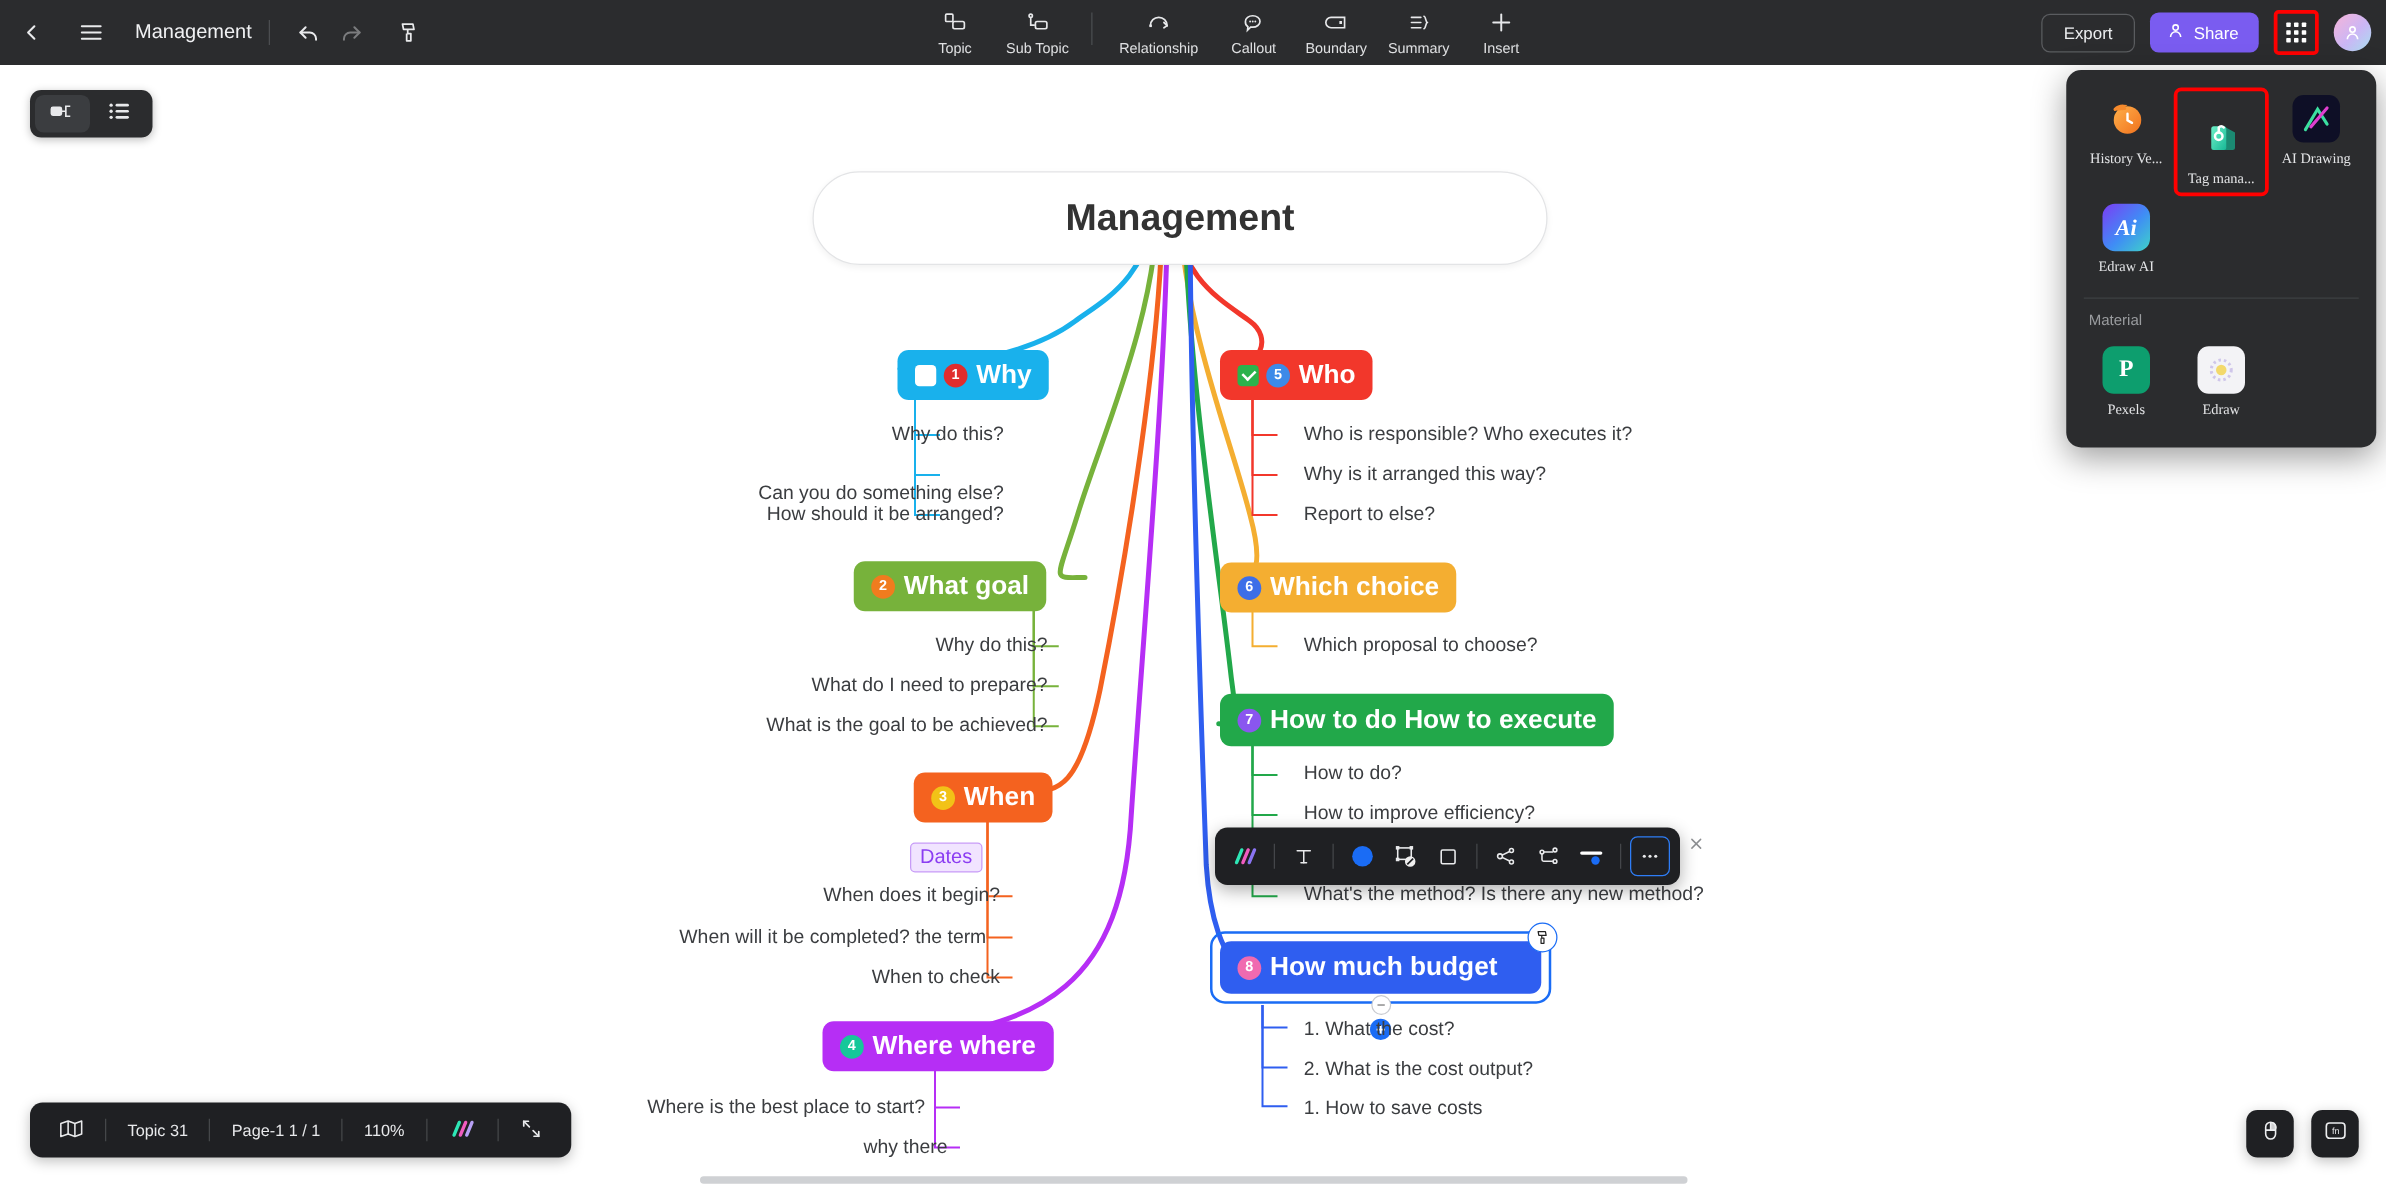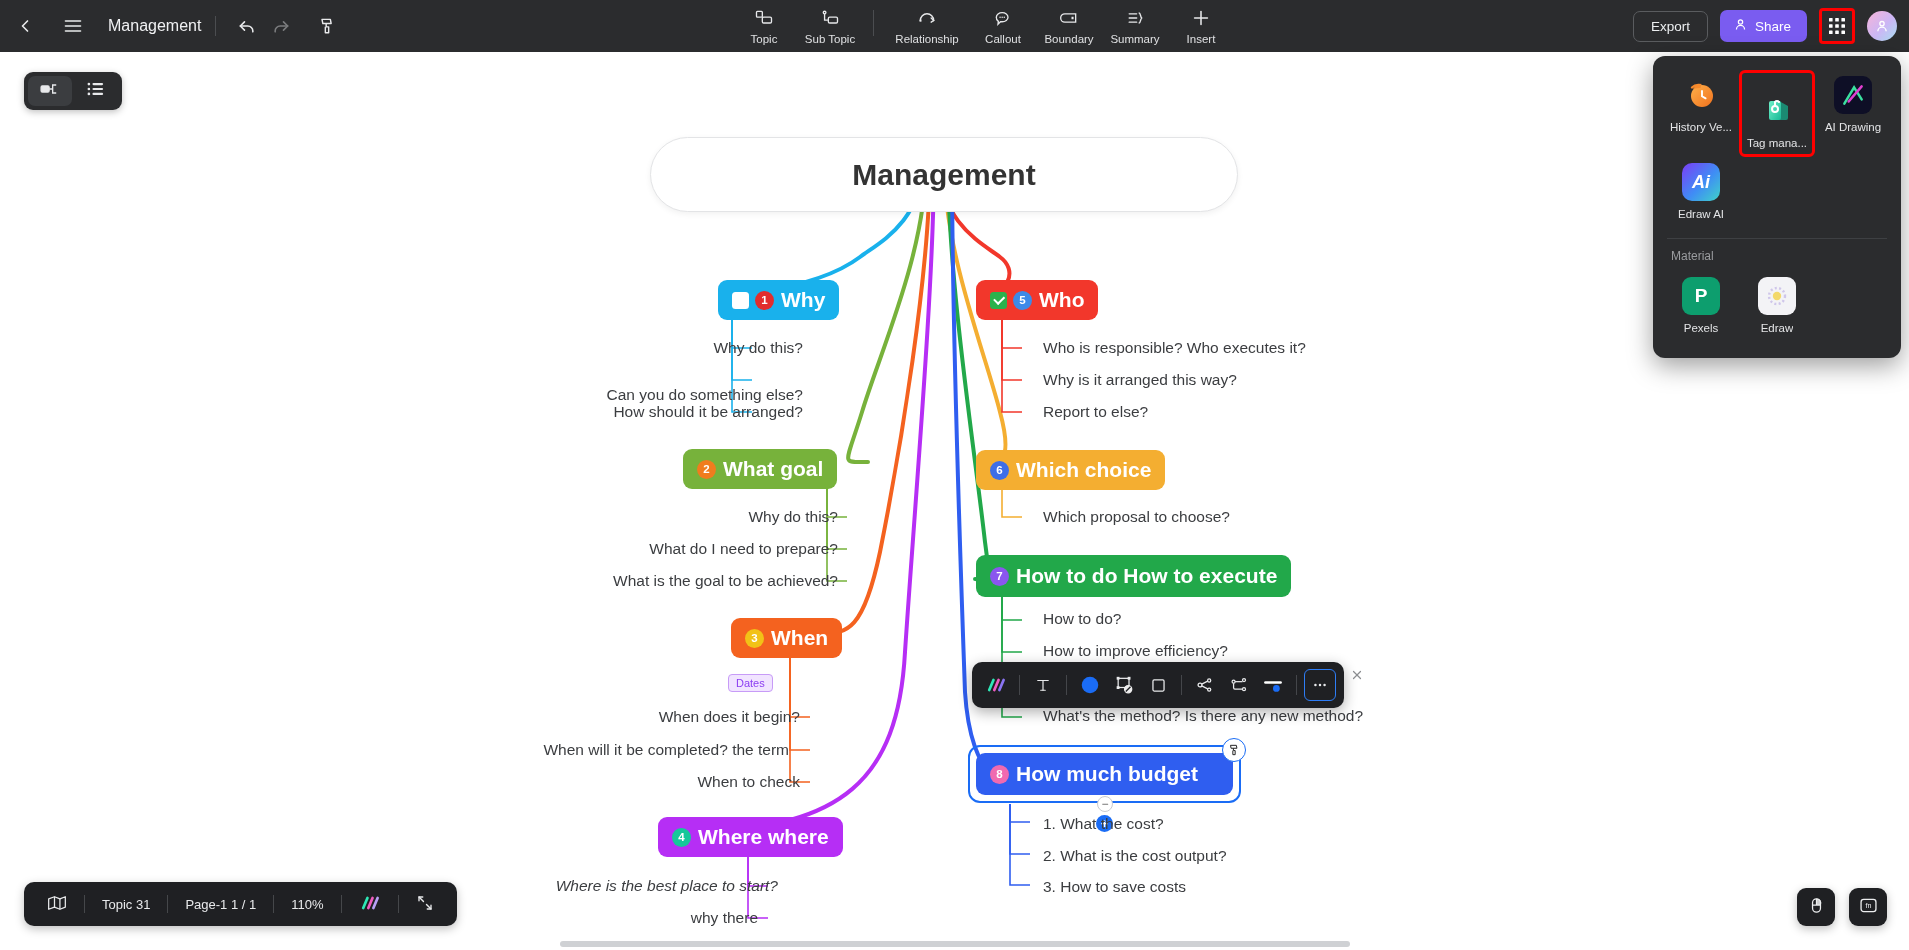--- a/index.html
+++ b/index.html
@@ -111,21 +111,21 @@
     cursor:pointer;
   }
 
   .leaf{
     position:absolute; font-size:15.5px; color:#3b3d40; white-space:nowrap; cursor:pointer;
     font-weight:normal;
   }
   .leaf.r{ text-align:right; }
 
   .tag{
-    position:absolute; font-size:11px; color:#8b3df2; background:#f1e4ff;
+    position:absolute; font-size:16px; color:#8b3df2; background:#f1e4ff;
     border:1px solid #c79bf7; border-radius:4px; padding:2px 7px; cursor:pointer;
   }
 
   
   .selwrap{
     position:absolute; border:2.5px solid #1a6cf5; border-radius:12px;
     pointer-events:none;
   }
   .sel-handle{
     position:absolute;width:16px;height:16px;border-radius:50%;
@@ -159,21 +159,21 @@
     position:absolute; right:-22px; top:4px; width:18px;height:18px;color:#8b8d90;
     display:flex;align-items:center;justify-content:center;cursor:pointer;font-size:14px;
   }
 
   
   .panel{
     position:absolute; right:8px; top:56px; width:248px;
     background:#2b2c2e; border-radius:12px; padding:14px 10px 16px;
     z-index:45; box-shadow:0 8px 26px rgba(0,0,0,.38);
   }
-  .panel-grid{display:flex;flex-wrap:wrap;}
+  .panel-grid{display:flex;flex-wrap:wrap;font-family:Liberation Serif, serif;}
   .pitem{
     width:76px; padding:6px 2px 8px; display:flex;flex-direction:column;align-items:center;
     cursor:pointer; border-radius:6px;
   }
   .pitem.highlight{border:3px solid #ff0000; padding:19px 0 5px;}
   .pico{width:38px;height:38px;border-radius:9px;display:flex;align-items:center;justify-content:center;
         font-weight:bold;color:#fff;font-size:17px;}
   .plabel{font-size:11.5px;color:#e3e4e6;margin-top:7px;white-space:nowrap;
           max-width:74px;overflow:hidden;text-overflow:ellipsis;}
   .panel-div{height:1px;background:#3e4043;margin:10px 4px 8px;}
@@ -452,21 +452,21 @@
     </div>
     <div class="tag" style="left:728px;top:622px;">Dates</div>
     <div class="leaf r" style="left:600px;top:656px;width:200px;">When does it begin?</div>
     <div class="leaf r" style="left:449px;top:689px;width:340px;">When will it be completed? the term</div>
     <div class="leaf r" style="left:600px;top:721px;width:200px;">When to check</div>
 
     <div class="node" id="n-where" style="left:658px;top:765px;height:40px;background:#b62ef5;">
       <span class="badge" style="background:#16c79a">4</span>
       <span>Where where</span>
     </div>
-    <div class="leaf r" style="left:450px;top:825px;width:328px;font-style:italic;">Where is the best place to start?</div>
+    <div class="leaf r" style="left:412px;top:825px;width:328px;">Where is the best place to start?</div>
     <div class="leaf r" style="left:560px;top:857px;width:198px;">why there</div>
 
     <div class="node" id="n-who" style="left:976px;top:228px;height:40px;background:#f2372b;">
       <span class="cbox on"></span>
       <span class="badge" style="background:#3d8ae8">5</span>
       <span>Who</span>
     </div>
     <div class="leaf" style="left:1043px;top:287px;">Who is responsible? Who executes it?</div>
     <div class="leaf" style="left:1043px;top:319px;">Why is it arranged this way?</div>
     <div class="leaf" style="left:1043px;top:351px;">Report to else?</div>
@@ -493,21 +493,21 @@
     <div class="sel-brush" style="left:1222px;top:686px;">
       <svg width="14" height="14" viewBox="0 0 24 24" fill="none" stroke="currentColor" stroke-width="1.7" stroke-linejoin="round">
           <path d="M6 4h10l1 5H7z"></path>
           <path d="M11 9v4h3v7h-4v-7"></path>
         </svg>
     </div>
     <div class="sel-handle" style="left:1097px;top:744px;">−</div>
     <div class="sel-plus" style="left:1096px;top:763px;">+</div>
     <div class="leaf" style="left:1043px;top:763px;">1. What the cost?</div>
     <div class="leaf" style="left:1043px;top:795px;">2. What is the cost output?</div>
-    <div class="leaf" style="left:1043px;top:826px;">3. How to save costs</div>
+    <div class="leaf" style="left:1043px;top:826px;">1. How to save costs</div>
   </div>
 
   <div class="fmtbar">
     <div class="fmt-i">
       <svg width="22" height="16" viewBox="0 0 26 18" fill="none" stroke-width="3.2" stroke-linecap="round">
         <line x1="5" y1="15" x2="10" y2="3" stroke="#2ee7b6"></line>
         <line x1="11" y1="15" x2="16" y2="3" stroke="#f05cc0"></line>
         <line x1="17" y1="15" x2="22" y2="3" stroke="#8a74f2"></line>
       </svg>
     </div>

